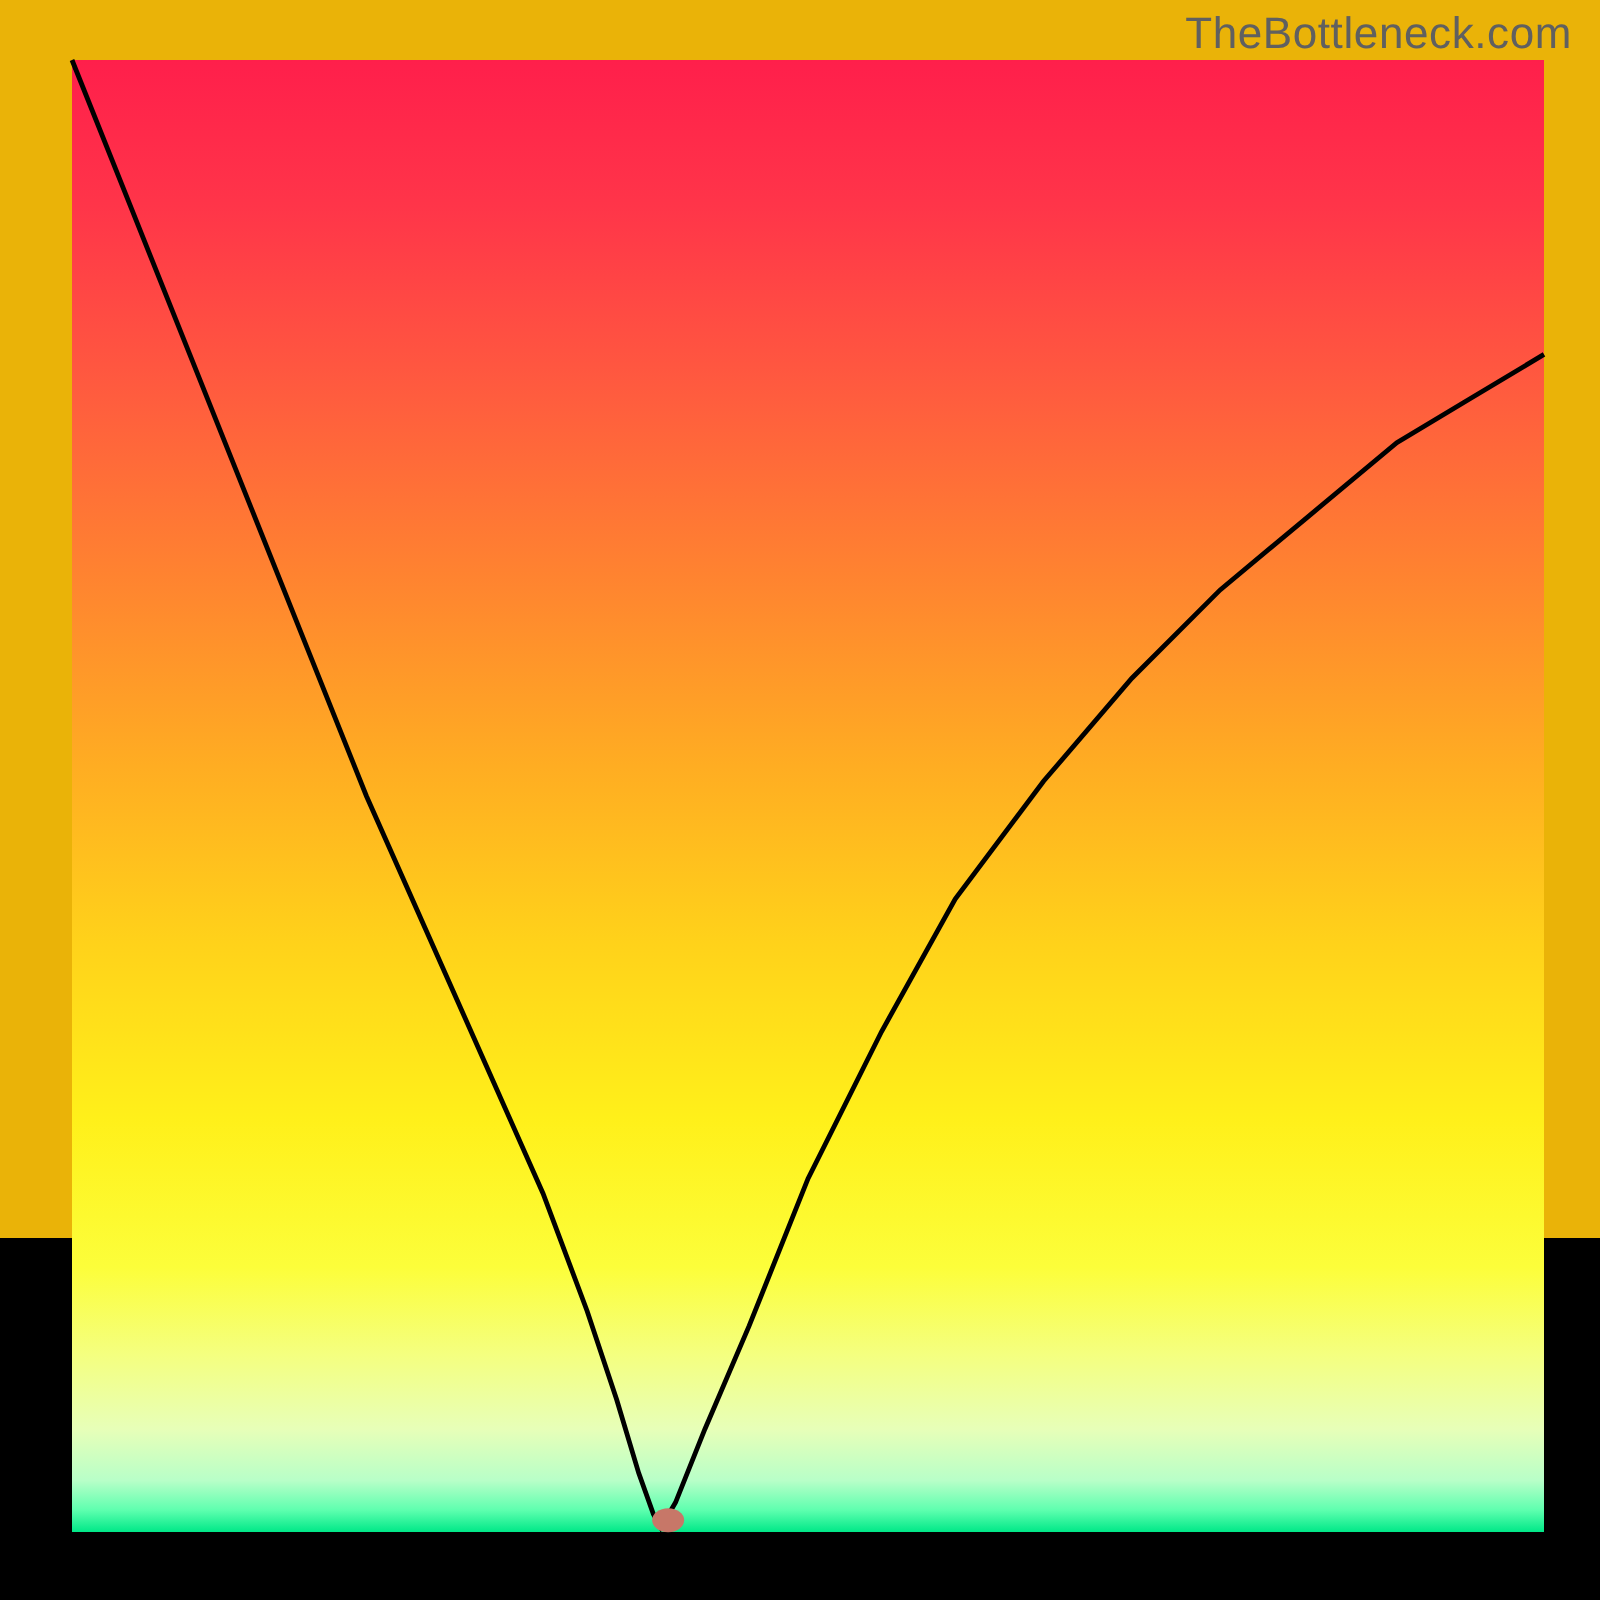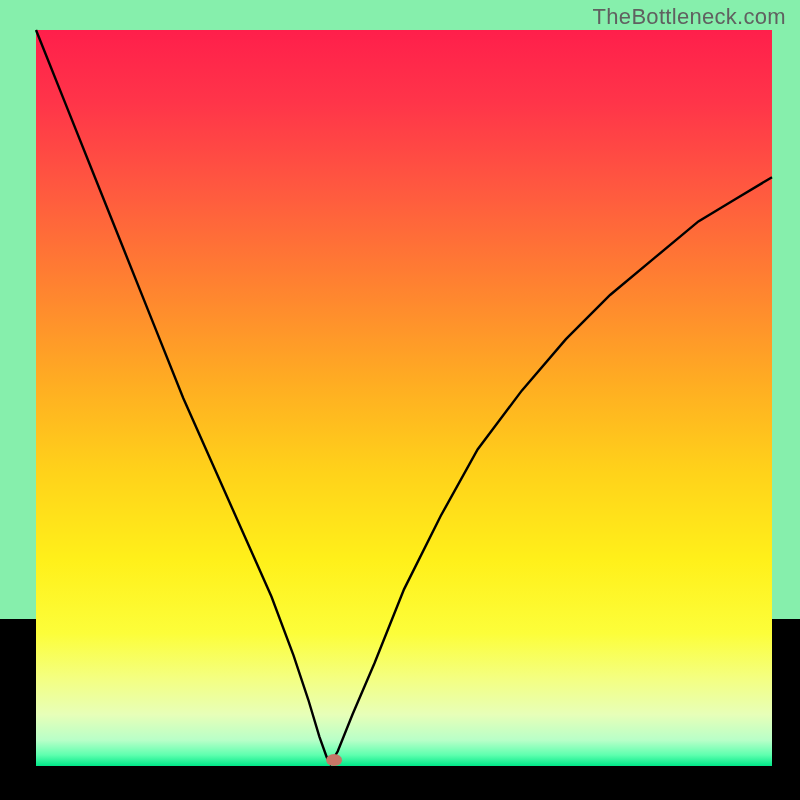--- a/index.html
+++ b/index.html
@@ -10,21 +10,21 @@
     background: #000;
     font-family: Arial, Helvetica, sans-serif;
     overflow: hidden;
   }
   .frame {
     position: absolute;
     top: 0;
     left: 0;
     width: 800px;
     height: 619px;
-    background: #86efac;
+    background: #eab308;
   }
   .watermark {
     position: absolute;
     top: 4px;
     right: 14px;
     color: #606060;
     font-size: 22px;
     letter-spacing: 0.3px;
     font-weight: 500;
   }

